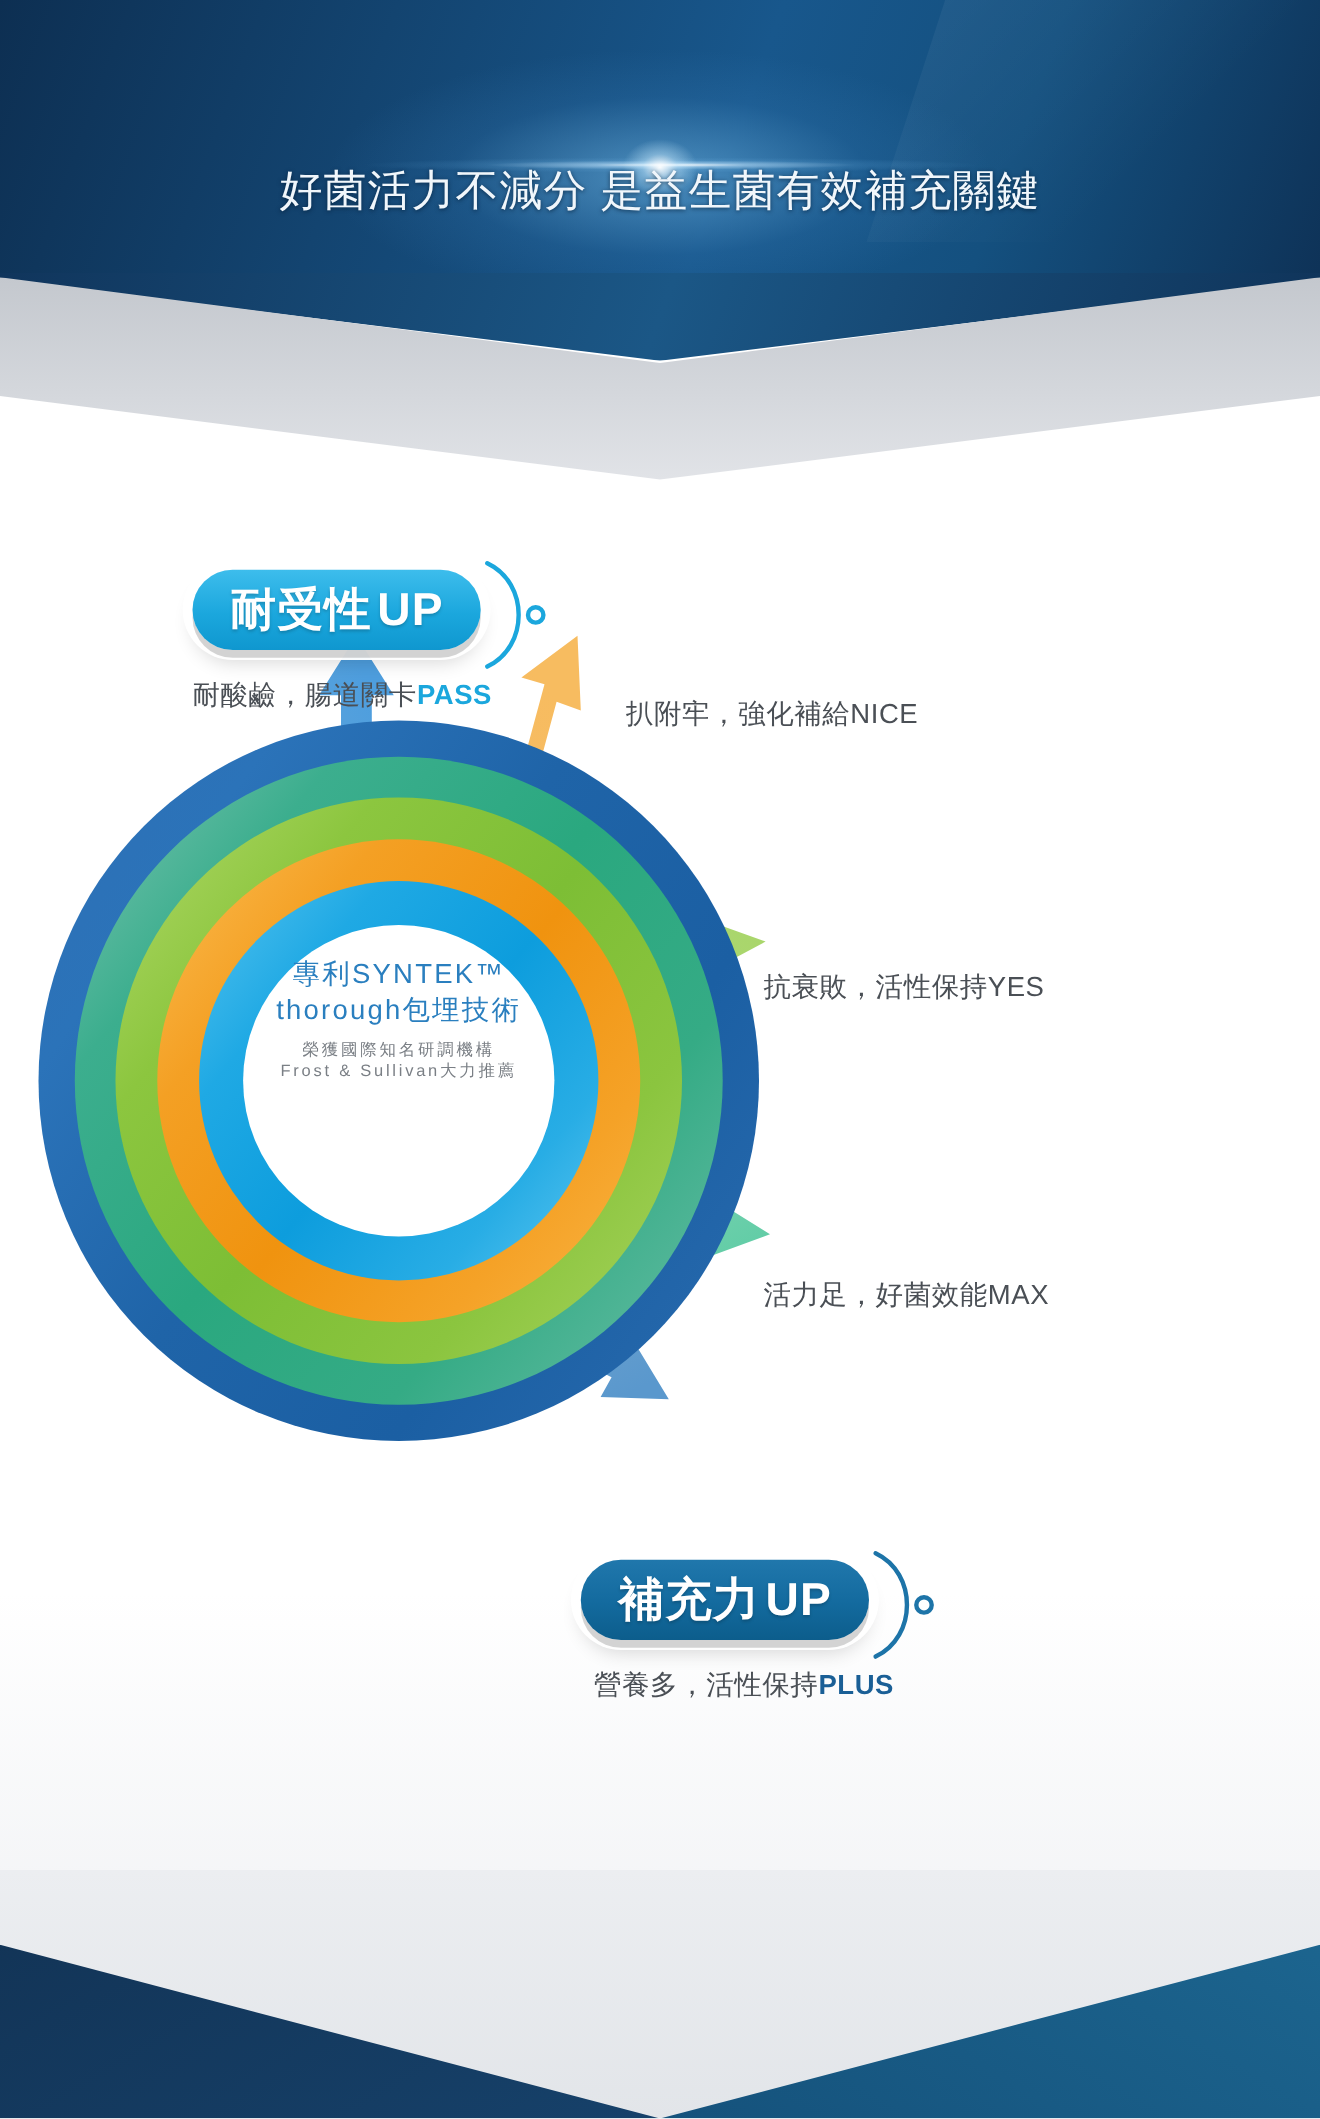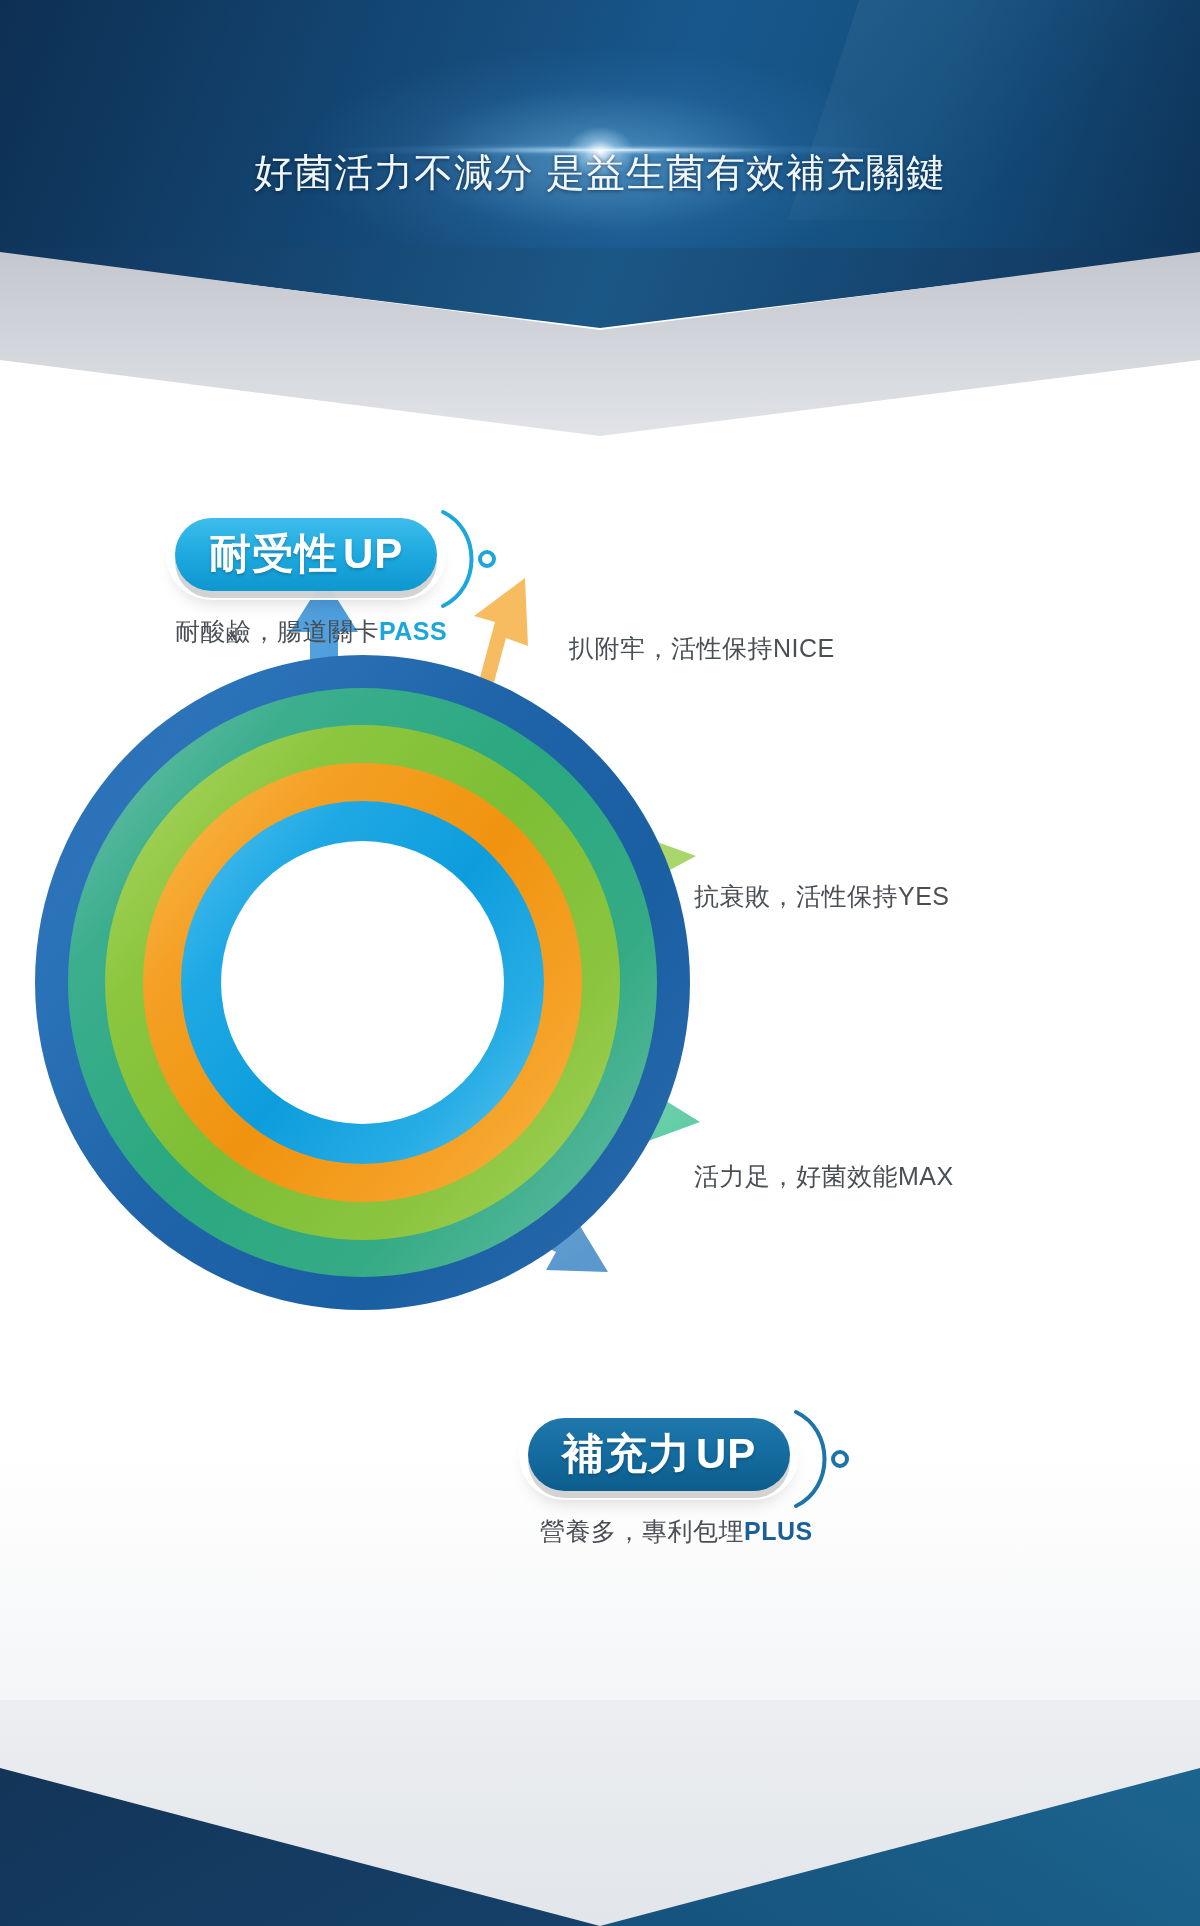--- a/index.html
+++ b/index.html
@@ -211,52 +211,58 @@
   </g>
 </svg>
 
 <div id="rings">
   <div class="ring r1"></div>
   <div class="ring r2"></div>
   <div class="ring r3"></div>
   <div class="ring r4"></div>
   <div class="ring r5"></div>
   <div class="ring r6"></div>
+  <div id="center-text">
+    <div id="ct-l1">專利SYNTEK™</div>
+    <div id="ct-l2">thorough包埋技術</div>
+    <div id="ct-l3">榮獲國際知名研調機構</div>
+    <div id="ct-l4">Frost &amp; Sullivan大力推薦</div>
+  </div>
 </div>
 
 <div class="badgegrp" id="g1">
   <div style="position:relative;display:inline-block;">
     <div class="pill p-cyan"><span>耐受性</span><span class="up">UP</span></div>
     <svg class="hook" style="left:100%;top:-14px;color:#1ba7dd;" width="70" height="110" viewBox="0 0 70 110">
       <path d="M6 8 C 44 26, 44 84, 6 102" fill="none" stroke="#1ba7dd" stroke-width="4" stroke-linecap="round"></path>
       <circle cx="50" cy="55" r="7" fill="none" stroke="#1ba7dd" stroke-width="4"></circle>
     </svg>
   </div>
   <div class="cap"><span>耐酸鹼，腸道關卡</span><span class="hl" style="color:#1ba7dd">PASS</span></div>
 </div>
 
 <div class="badgegrp" id="g2">
-  <div class="cap"><span>扒附牢，活性保持</span><span>NICE</span></div>
+  <div class="cap"><span>扒附牢，強化補給</span><span>NICE</span></div>
 </div>
 
 <div class="badgegrp" id="g3">
   <div class="cap"><span>抗衰敗，活性保持</span><span>YES</span></div>
 </div>
 
 <div class="badgegrp" id="g4">
   <div class="cap"><span>活力足，好菌效能</span><span>MAX</span></div>
 </div>
 
 <div class="badgegrp" id="g5">
   <div style="position:relative;display:inline-block;">
     <div class="pill p-navy"><span>補充力</span><span class="up">UP</span></div>
     <svg class="hook" style="left:100%;top:-14px;color:#136a9e;" width="70" height="110" viewBox="0 0 70 110">
       <path d="M6 8 C 44 26, 44 84, 6 102" fill="none" stroke="#1d74a8" stroke-width="4" stroke-linecap="round"></path>
       <circle cx="50" cy="55" r="7" fill="none" stroke="#1d74a8" stroke-width="4"></circle>
     </svg>
   </div>
-  <div class="cap"><span>營養多，專利包埋</span><span class="hl" style="color:#1a5f96">PLUS</span></div>
+  <div class="cap"><span>營養多，活性保持</span><span class="hl" style="color:#1a5f96">PLUS</span></div>
 </div>
 
 <div id="chev-bottom">
   <div class="vleft"></div>
   <div class="vright"></div>
 </div>
 
 </body></html>

